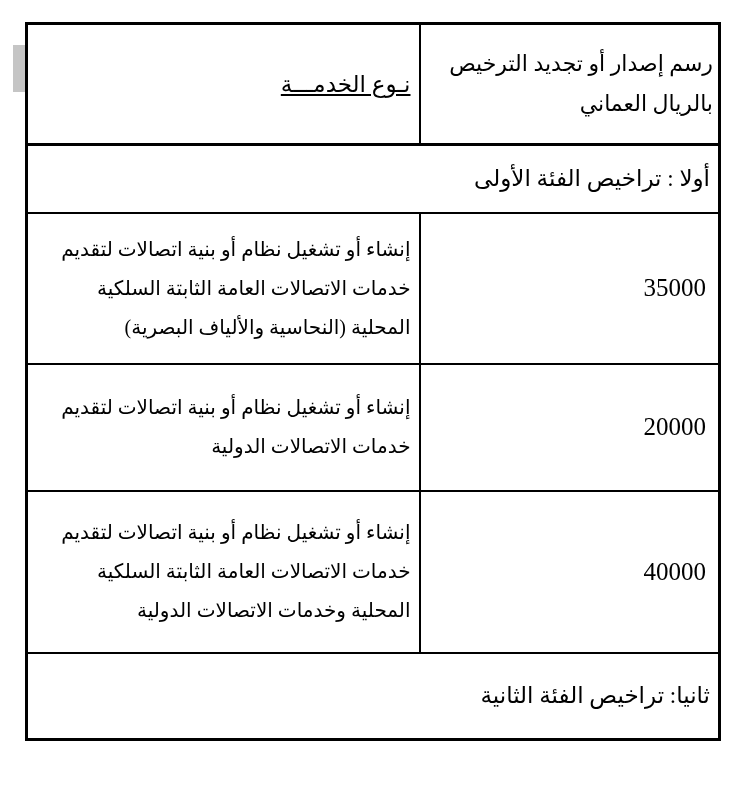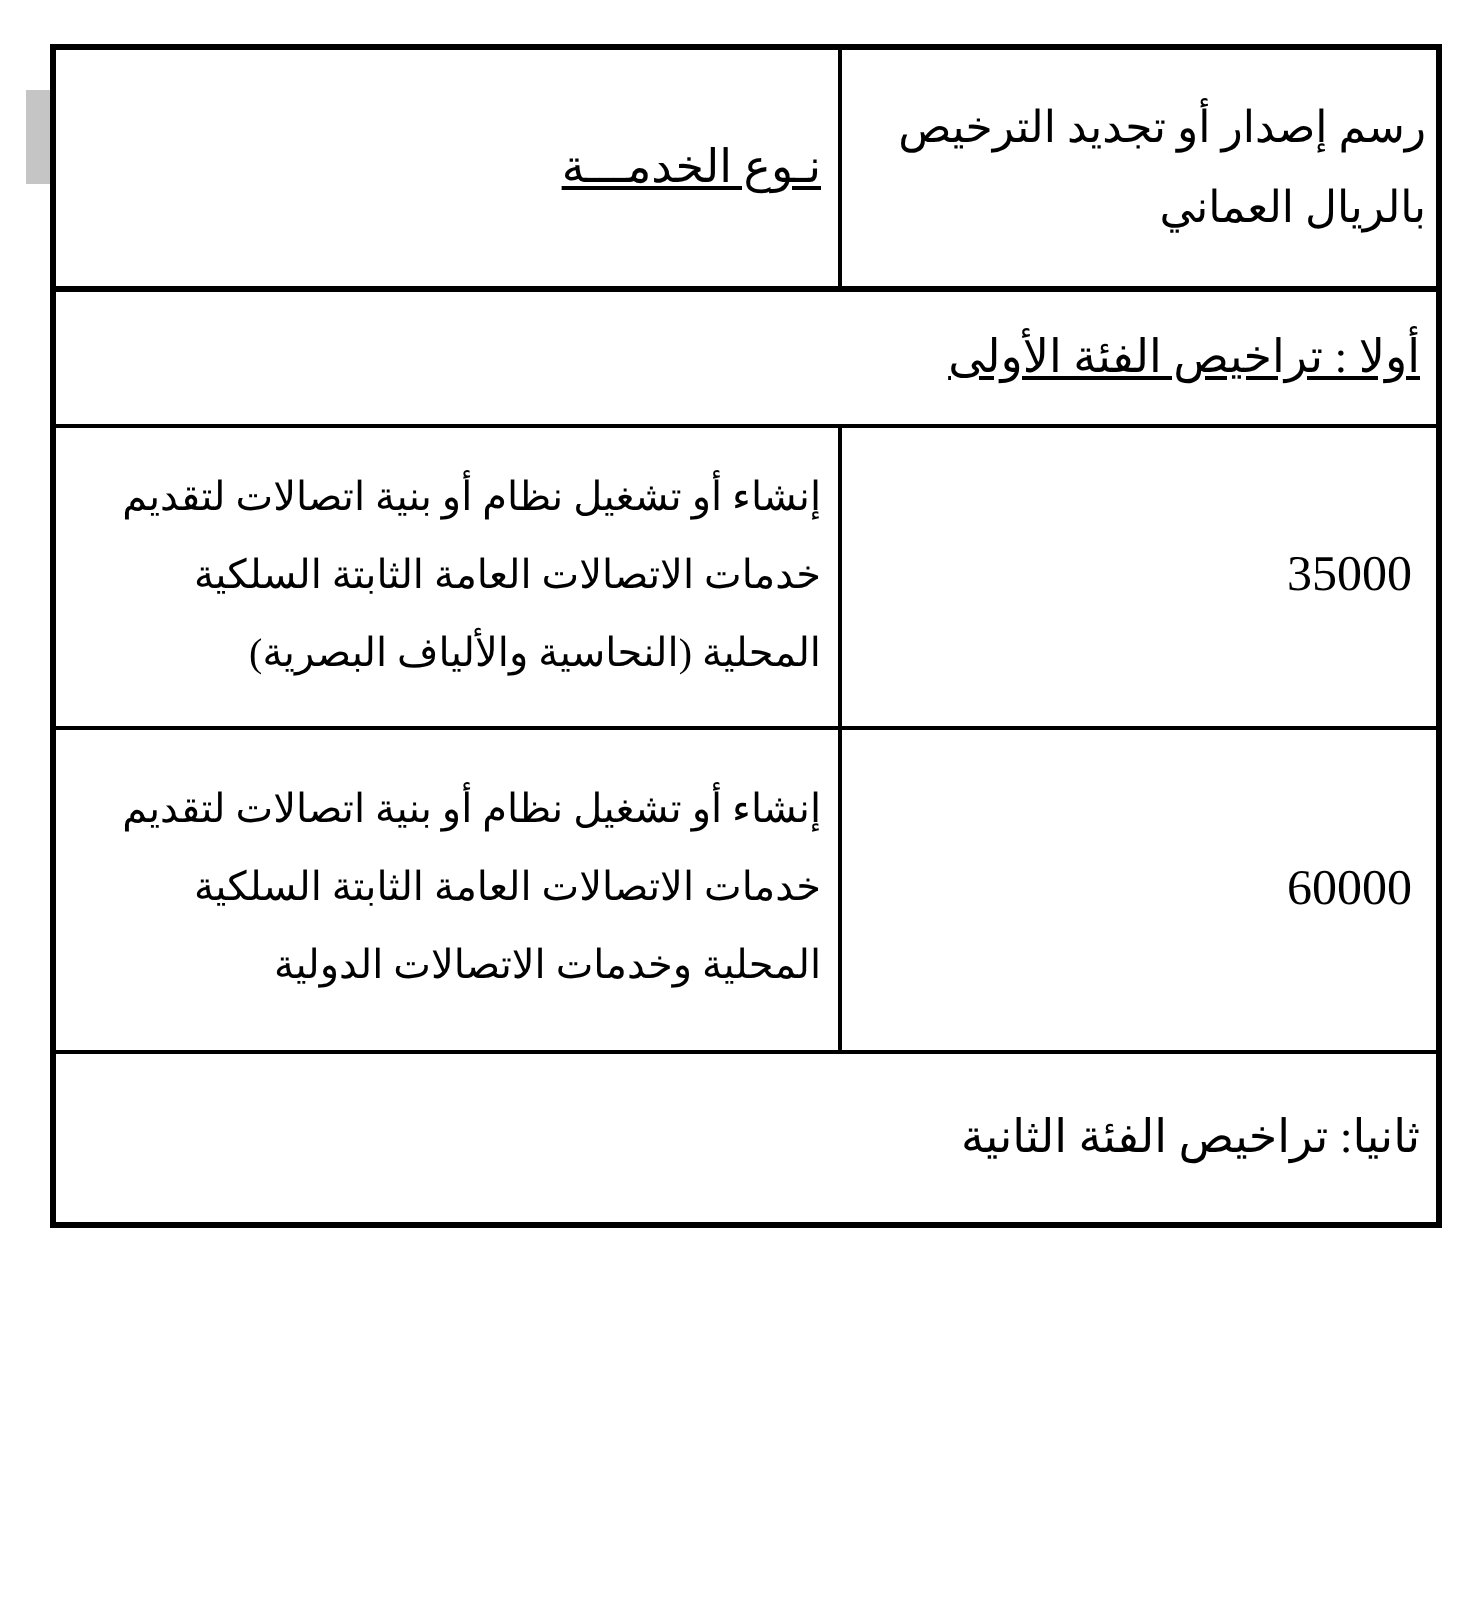--- a/index.html
+++ b/index.html
@@ -45,21 +45,21 @@
   td {
     border: 2px solid #000000;
     vertical-align: middle;
     text-align: right;
     padding: 4px 8px 4px 8px;
     overflow: hidden;
   }
   tr.r-header td { border-bottom: 3px solid #000000; }
 
   tr.r-header   { height: 121px; margin-left: 24px; }
-  tr.r-sec1     { height: 68px; text-decoration: underline;  }
+  tr.r-sec1     { height: 68px;  }
   tr.r-row1     { height: 151px; }
   tr.r-row2     { height: 127px; }
   tr.r-row3     { height: 162px; }
   tr.r-sec2     { height: 87px; padding-left: 23px;  }
 
   .fee-header {
     font-size: 22px;
     line-height: 40px;
     white-space: pre-line;
     padding-right: 5px;
@@ -107,23 +107,28 @@
         <td class="section-cell" colspan="2">أولا : تراخيص الفئة الأولى</td>
       </tr>
 
       <tr class="r-row1">
         <td class="fee-cell">35000</td>
         <td class="service-cell">إنشاء أو تشغيل نظام أو بنية اتصالات لتقديم
 خدمات الاتصالات العامة الثابتة السلكية
 المحلية (النحاسية والألياف البصرية)</td>
       </tr>
 
+      <tr class="r-row2">
+        <td class="fee-cell">20000</td>
+        <td class="service-cell">إنشاء أو تشغيل نظام أو بنية اتصالات لتقديم
+خدمات الاتصالات الدولية</td>
+      </tr>
 
       <tr class="r-row3">
-        <td class="fee-cell">60000</td>
+        <td class="fee-cell">40000</td>
         <td class="service-cell">إنشاء أو تشغيل نظام أو بنية اتصالات لتقديم
 خدمات الاتصالات العامة الثابتة السلكية
 المحلية وخدمات الاتصالات الدولية</td>
       </tr>
 
       <tr class="r-sec2">
         <td class="section-cell" colspan="2">ثانيا: تراخيص الفئة الثانية</td>
       </tr>
     </tbody>
   </table>

